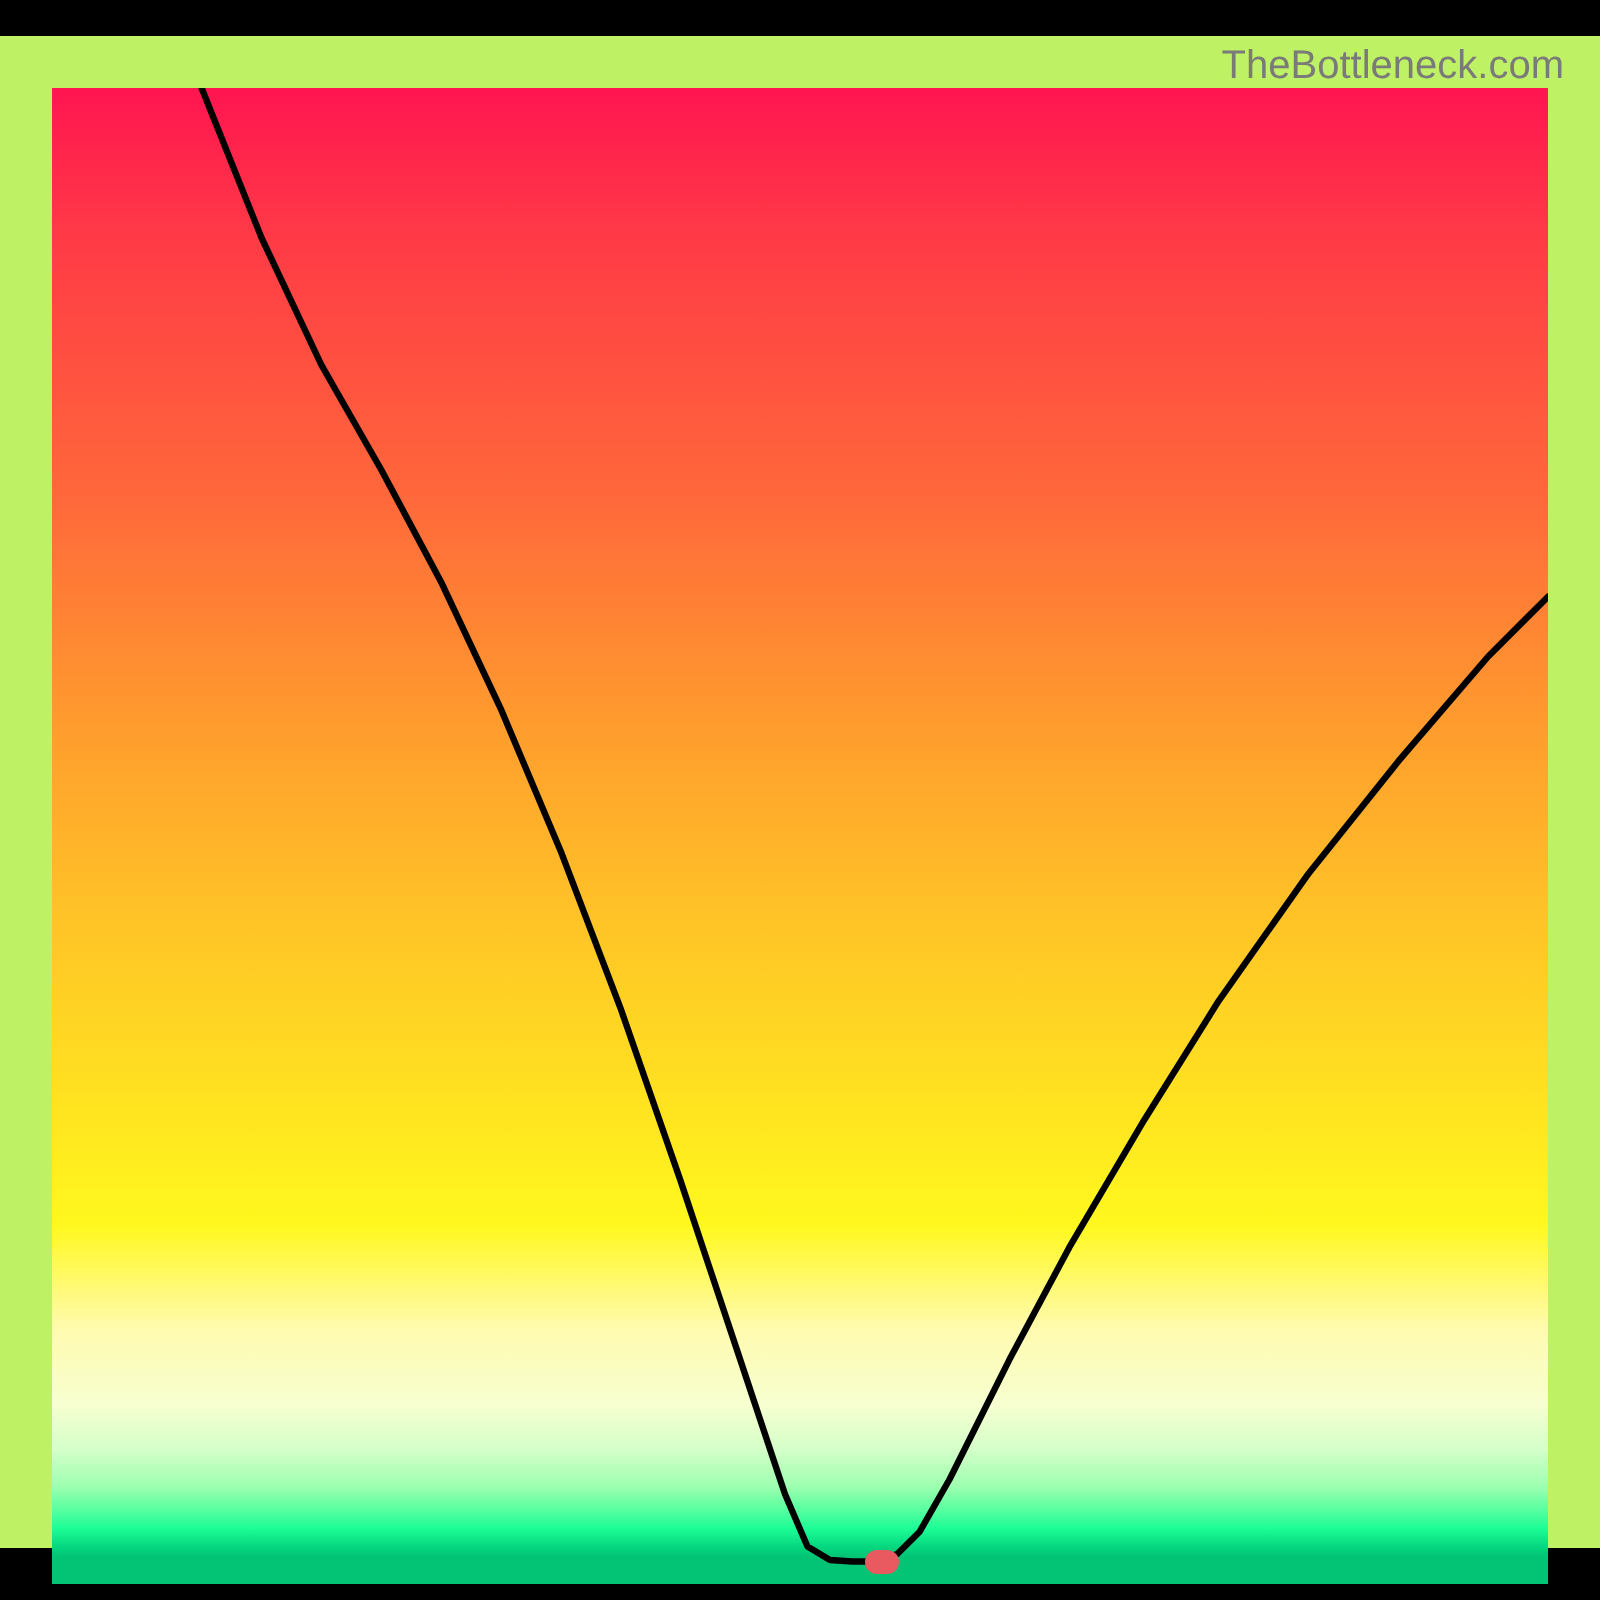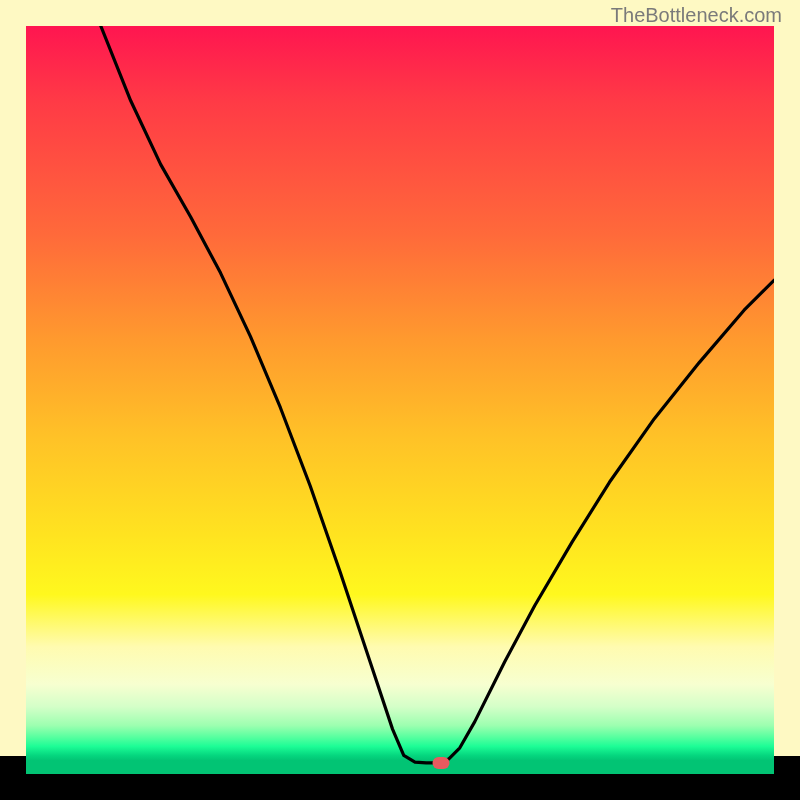--- a/index.html
+++ b/index.html
@@ -8,21 +8,22 @@
     width: 800px;
     height: 800px;
     background: #000;
     font-family: Arial, Helvetica, sans-serif;
     overflow: hidden;
   }
   .frame {
     position: relative;
     width: 800px;
     height: 756px;
-    background: #fef9c3;
+    background: #bef264;
+    margin-top: 18px;
   }
   .watermark {
     position: absolute;
     top: 4px;
     right: 18px;
     color: #7a7a7a;
     font-size: 20px;
     font-weight: 500;
     z-index: 50;
     user-select: none;

